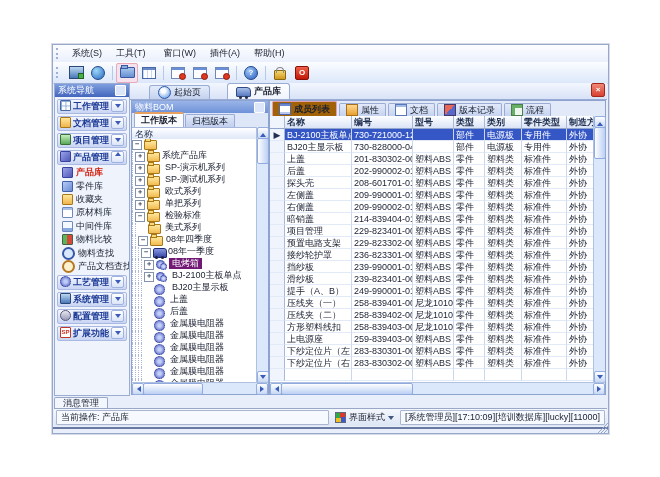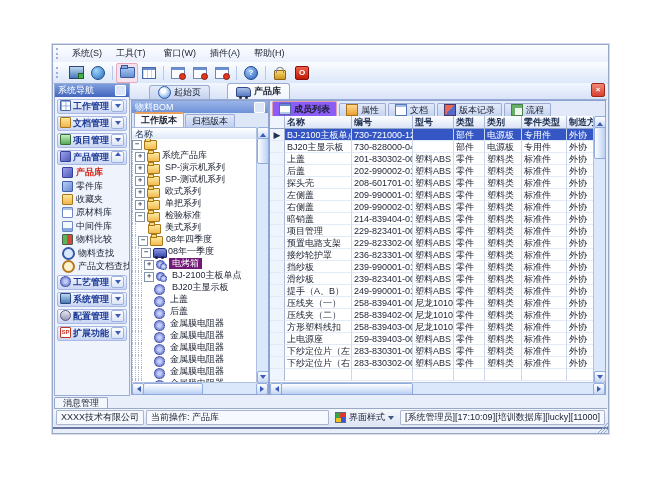--- a/index.html
+++ b/index.html
@@ -102,21 +102,21 @@
   .g-gears::before{content:'';position:absolute;left:0;top:0;width:7px;height:7px;border-radius:50%;background:radial-gradient(#c0ccf8 25%,#4050b8);border:1px dotted #283898;}
   .g-gears::after{content:'';position:absolute;right:0;bottom:0;width:5px;height:5px;border-radius:50%;background:radial-gradient(#d0d8fc 25%,#6070c8);border:1px dotted #283898;}
   .g-part{flex:0 0 auto;width:9px;height:9px;border-radius:50%;background:radial-gradient(#c4cefa 25%,#4858b8);border:1px dotted #283898;}
   .tlabel{padding:0 3px;line-height:11px;margin-top:20px;}
   .tnode.sel .tlabel{background:#701a75;color:#fff;}
   
   .memberpanel{position:absolute;left:138px;top:0;right:0;bottom:0;background:#f6f9fe;border:1px solid #8ea2d0;}
   .mtabs{height:15px;display:flex;align-items:flex-end;gap:2px;background:#e2eafa;border-bottom:1px solid #a8b8dc;padding-left:2px;}
   .mtab{height:12px;display:flex;align-items:center;gap:3px;padding:0 6px;border:1px solid #9aabd4;border-bottom:none;border-radius:2px 2px 0 0;
     background:linear-gradient(#e2eafa,#c6d3ef);white-space:nowrap;}
-  .mtab.active{height:14px;background:#8b5cf6;border-color:#e0a0b0;font-weight:bold;}
+  .mtab.active{height:14px;background:#a16207;border-color:#e0a0b0;font-weight:bold;}
   .mi{width:10px;height:10px;flex:0 0 auto;}
   .mi-list{background:#fff;border:1px solid #5068a8;box-shadow:inset 0 2px 0 #6888d0,inset 0 -2px 0 #b8c8ec;}
   .mi-attr{background:linear-gradient(#ffd890,#e8a030);border:1px solid #a87018;}
   .mi-doc{background:#fff;border:1px solid #5878b8;box-shadow:inset 0 2px 0 #a0bce8;}
   .mi-ver{background:linear-gradient(135deg,#e86858 50%,#5868c8 50%);border:1px solid #483868;}
   .mi-flow{background:#eef6ee;border:1px solid #488048;box-shadow:inset 3px 3px 0 #68b068;}
   .tablewrap{position:absolute;left:0;top:15px;right:11px;bottom:11px;overflow:hidden;background:#fff;}
   .trow{display:flex;height:12px;}
   .trow.hdr{height:13px;background:linear-gradient(#fdfeff,#d8e2f6);font-weight:bold;color:#203050;}
   .tcell{flex:0 0 auto;padding:0 2px;line-height:12px;white-space:nowrap;overflow:hidden;
@@ -747,21 +747,20 @@
         </div>
 
       </div>
     </div>
 
     <div class="msgrow">
       <span class="msgtab">消息管理</span>
     </div>
 
     <div class="statusbar">
-      <span class="scell">XXXX技术有限公司</span>
       <span class="scell op">当前操作: 产品库</span>
       <span class="stylebtn">
         <span class="styleic"></span>
         <span>界面样式</span>
       </span>
       <span class="scell">[系统管理员][17:10:09][培训数据库][lucky][11000]</span>
     </div>
     <div class="winedge"></div>
     <div class="resize"></div>
   </div>

